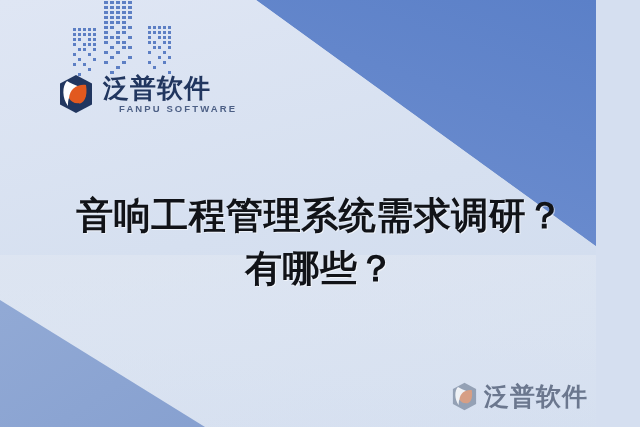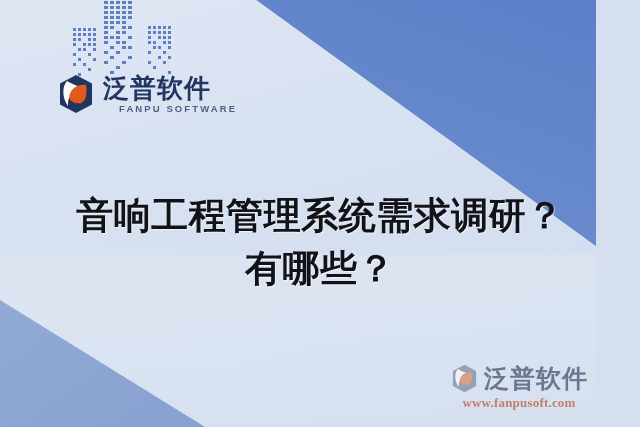--- a/index.html
+++ b/index.html
@@ -367,16 +367,15 @@
   <div class="watermark">
     <div class="wm-row">
       <svg class="wm-mark" viewBox="0 0 40 40">
         <path d="M20 1 L36 9.5 L36 30.5 L20 39 L4 30.5 L4 9.5 Z" fill="#8f9cb0"></path>
         <path d="M11 7 C6 12 6 24 12 32 C13 25 16 18 24 13 C19 11 14 9 11 7 Z" fill="#f2f4f7"></path>
         <path d="M30 11 C21 10 14 15 13 24 C14 28 17 30 21 30 C28 30 32 23 30 11 Z" fill="#d79a7c"></path>
         <path d="M13 24 C15 28 19 30 24 29 C20 33 15 34 12 32 C12 29 12 26 13 24 Z" fill="#8f9cb0"></path>
       </svg>
       <div class="wm-cn">泛普软件</div>
     </div>
-    <div class="wm-url">www.fanpusoft.com</div>
   </div>
 
 </div>
 
 </body></html>

